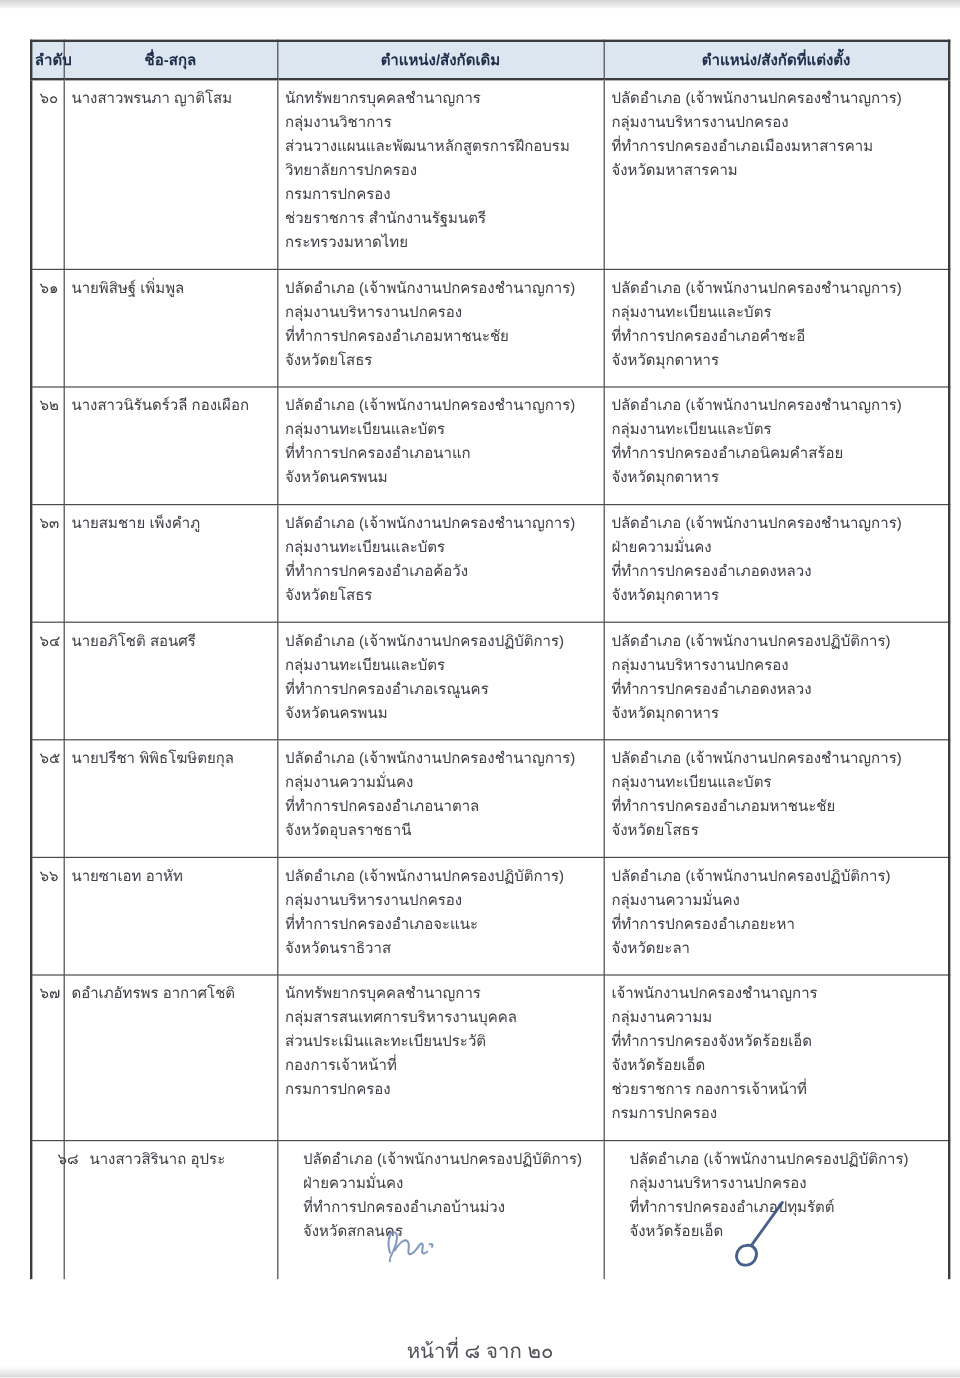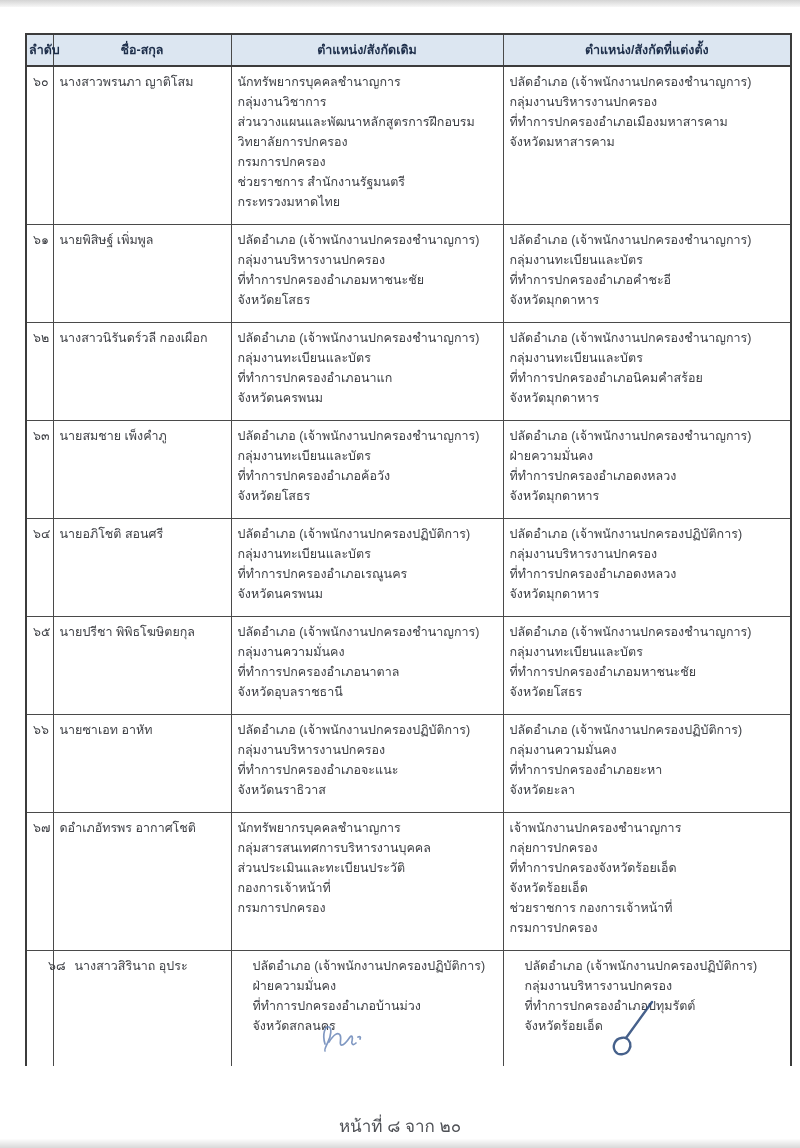--- a/index.html
+++ b/index.html
@@ -233,21 +233,21 @@
     <td class="c-name">ดอำเภอัทรพร อากาศโชติ</td>
     <td class="c-from">
           <div class="line">นักทรัพยากรบุคคลชำนาญการ</div>
           <div class="line">กลุ่มสารสนเทศการบริหารงานบุคคล</div>
           <div class="line">ส่วนประเมินและทะเบียนประวัติ</div>
           <div class="line">กองการเจ้าหน้าที่</div>
           <div class="line">กรมการปกครอง</div>
         </td>
     <td class="c-to">
           <div class="line">เจ้าพนักงานปกครองชำนาญการ</div>
-          <div class="line">กลุ่ยการปกครอง</div>
+          <div class="line">กลุ่มงานความม</div>
           <div class="line">ที่ทำการปกครองจังหวัดร้อยเอ็ด</div>
           <div class="line">จังหวัดร้อยเอ็ด</div>
           <div class="line">ช่วยราชการ กองการเจ้าหน้าที่</div>
           <div class="line">กรมการปกครอง</div>
         </td>
   </tr>
 
   <tr>
     <td class="c-no">๖๘</td>
     <td class="c-name">นางสาวสิรินาถ อุประ</td>

